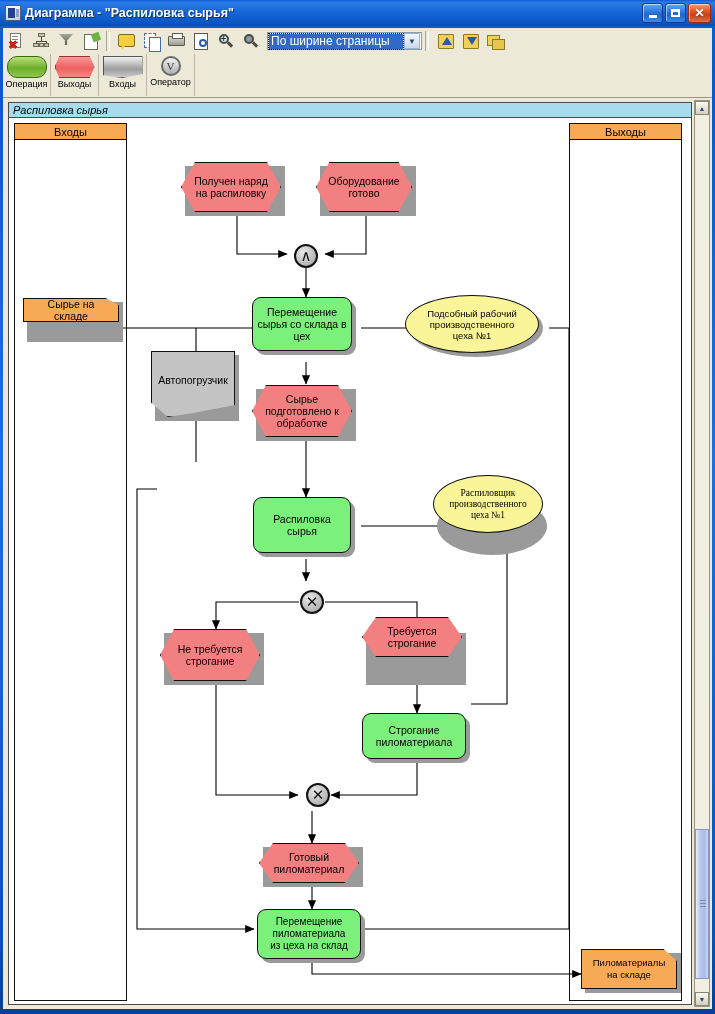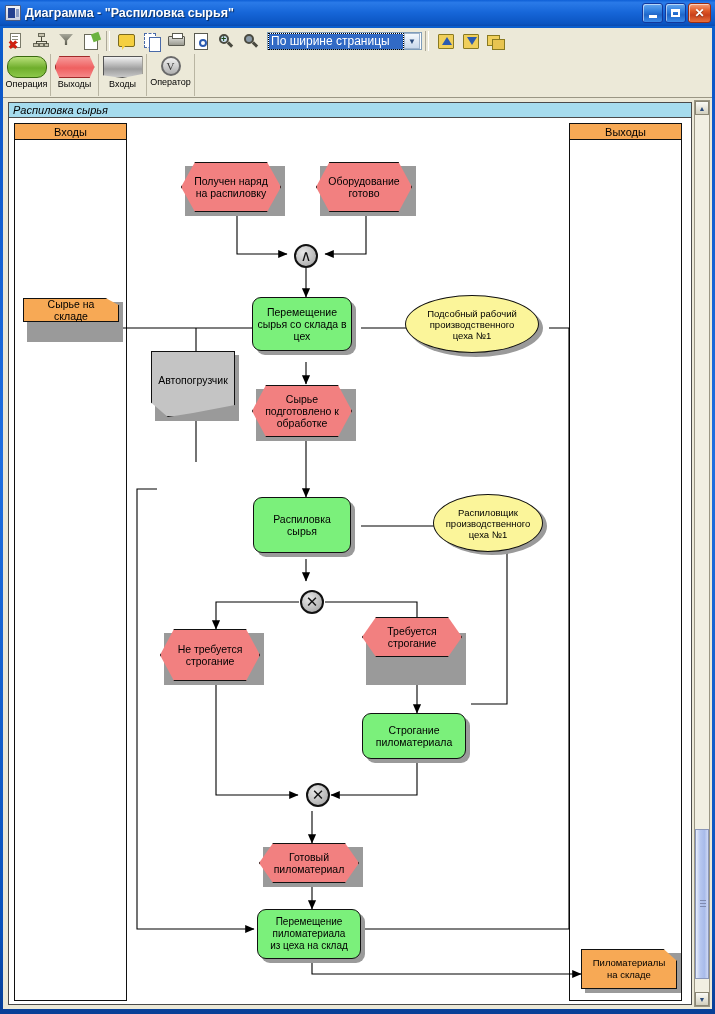--- a/index.html
+++ b/index.html
@@ -398,21 +398,21 @@
         </div>
 
         <div class="node event" style="left:243px;top:266px;width:100px;height:52px;">
           <span>Сырье<br>подготовлено к<br>обработке</span>
         </div>
 
         <div class="node func" style="left:244px;top:378px;width:98px;height:56px;">
           <span>Распиловка<br>сырья</span>
         </div>
 
-        <div class="node role" style="left:424px;top:375px;width:110px;height:58px;">
+        <div class="node role" style="left:424px;top:356px;width:110px;height:58px;font-family:Liberation Serif, serif;">
           <span style="font-size:9.5px;line-height:11px;">Распиловщик<br>производственного<br>цеха №1</span>
         </div>
 
         <div class="conn" style="left:291px;top:471px;">
           <span>✕</span>
         </div>
 
         <div class="node event" style="left:151px;top:510px;width:100px;height:52px;">
           <span>Не требуется<br>строгание</span>
         </div>

